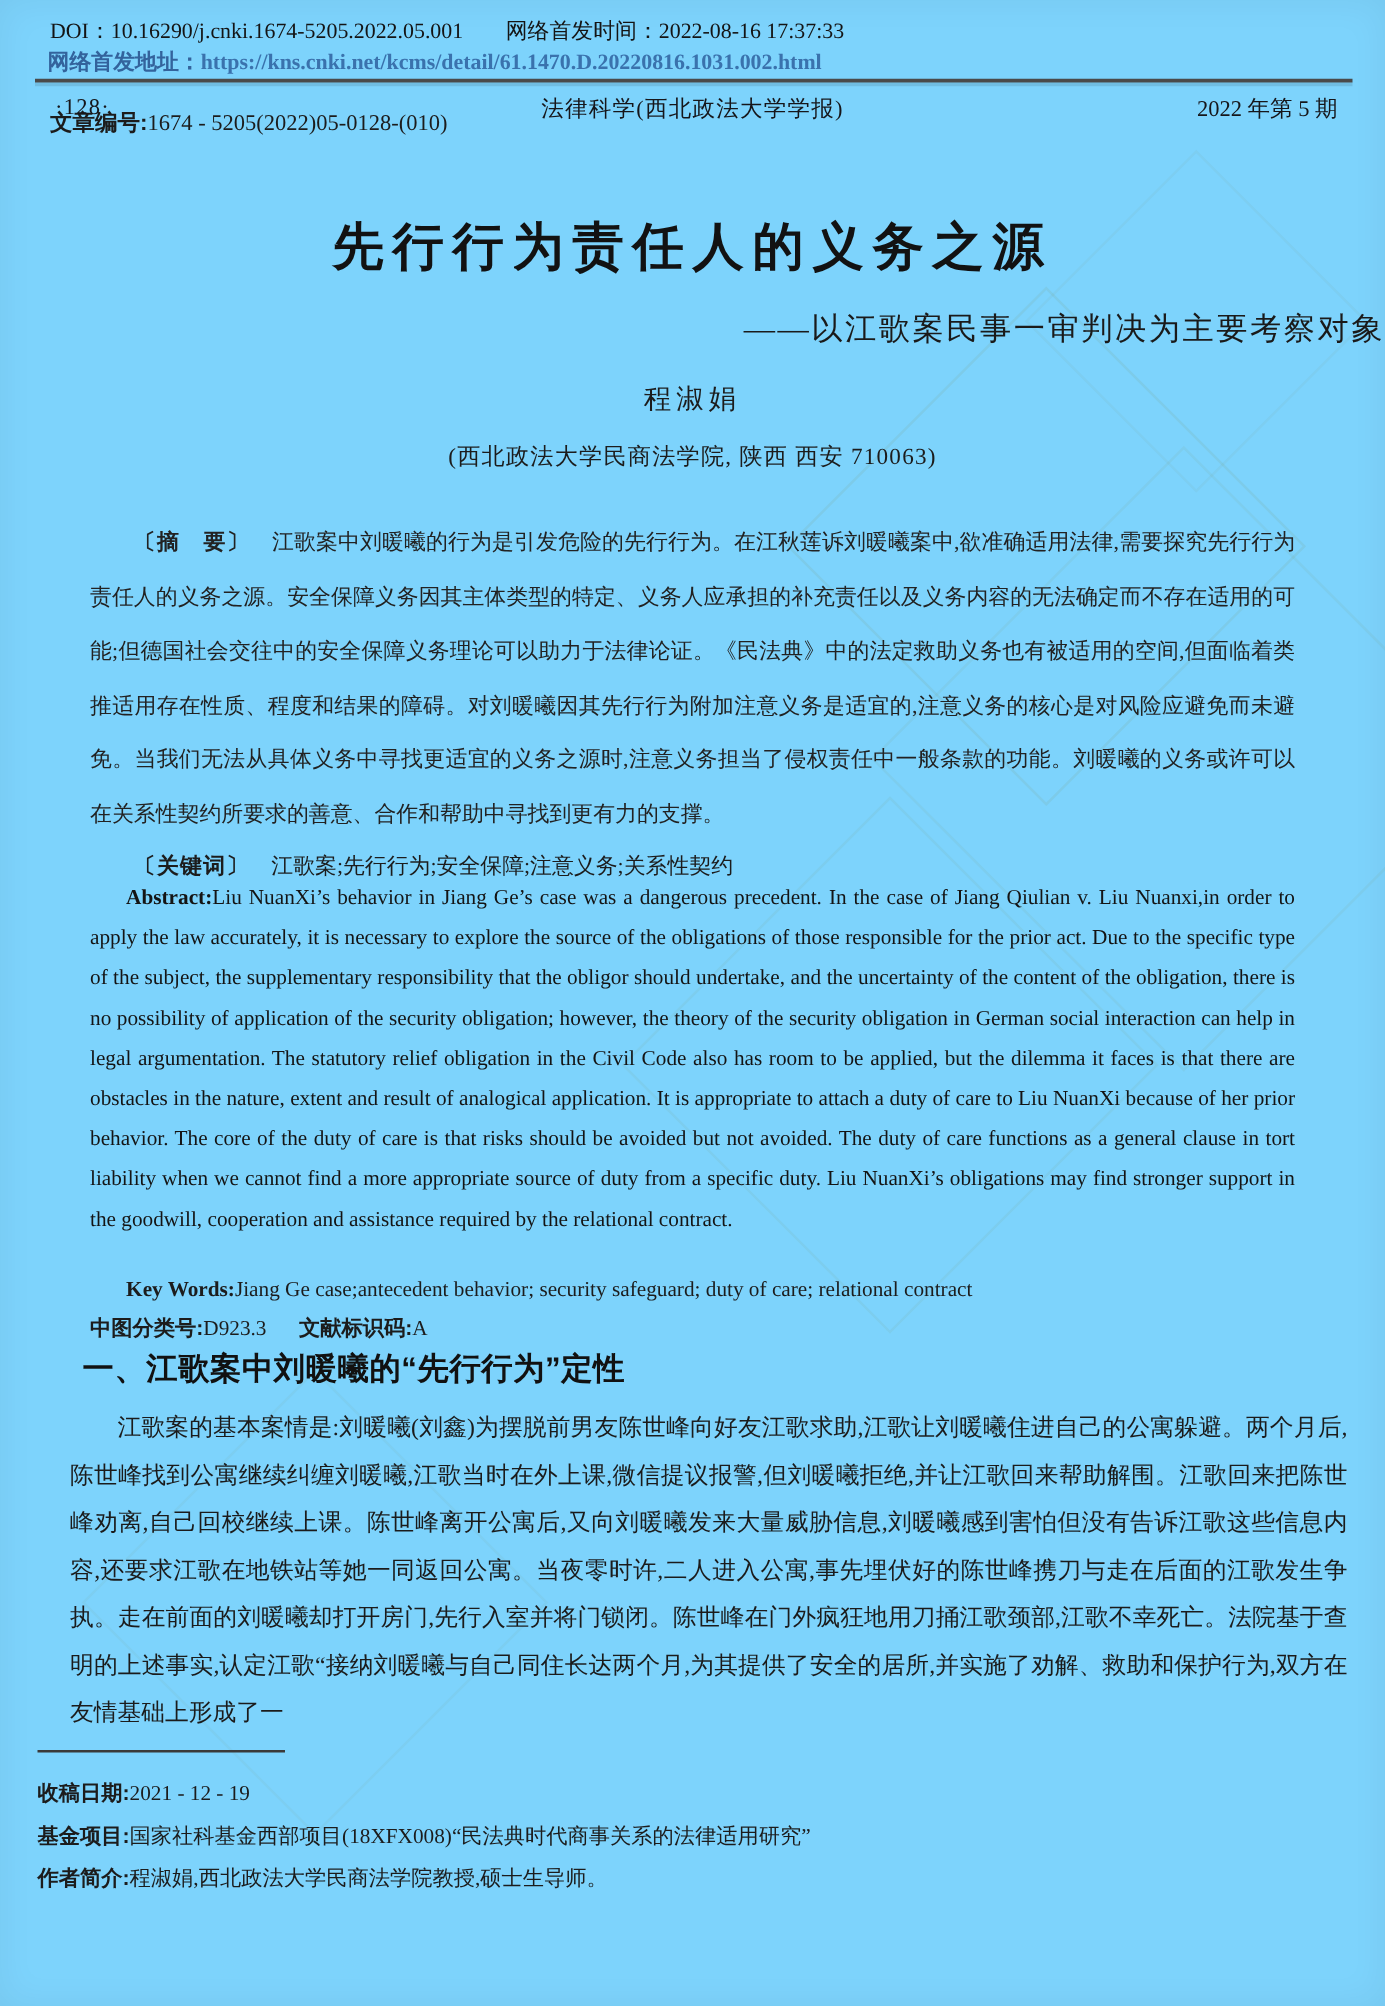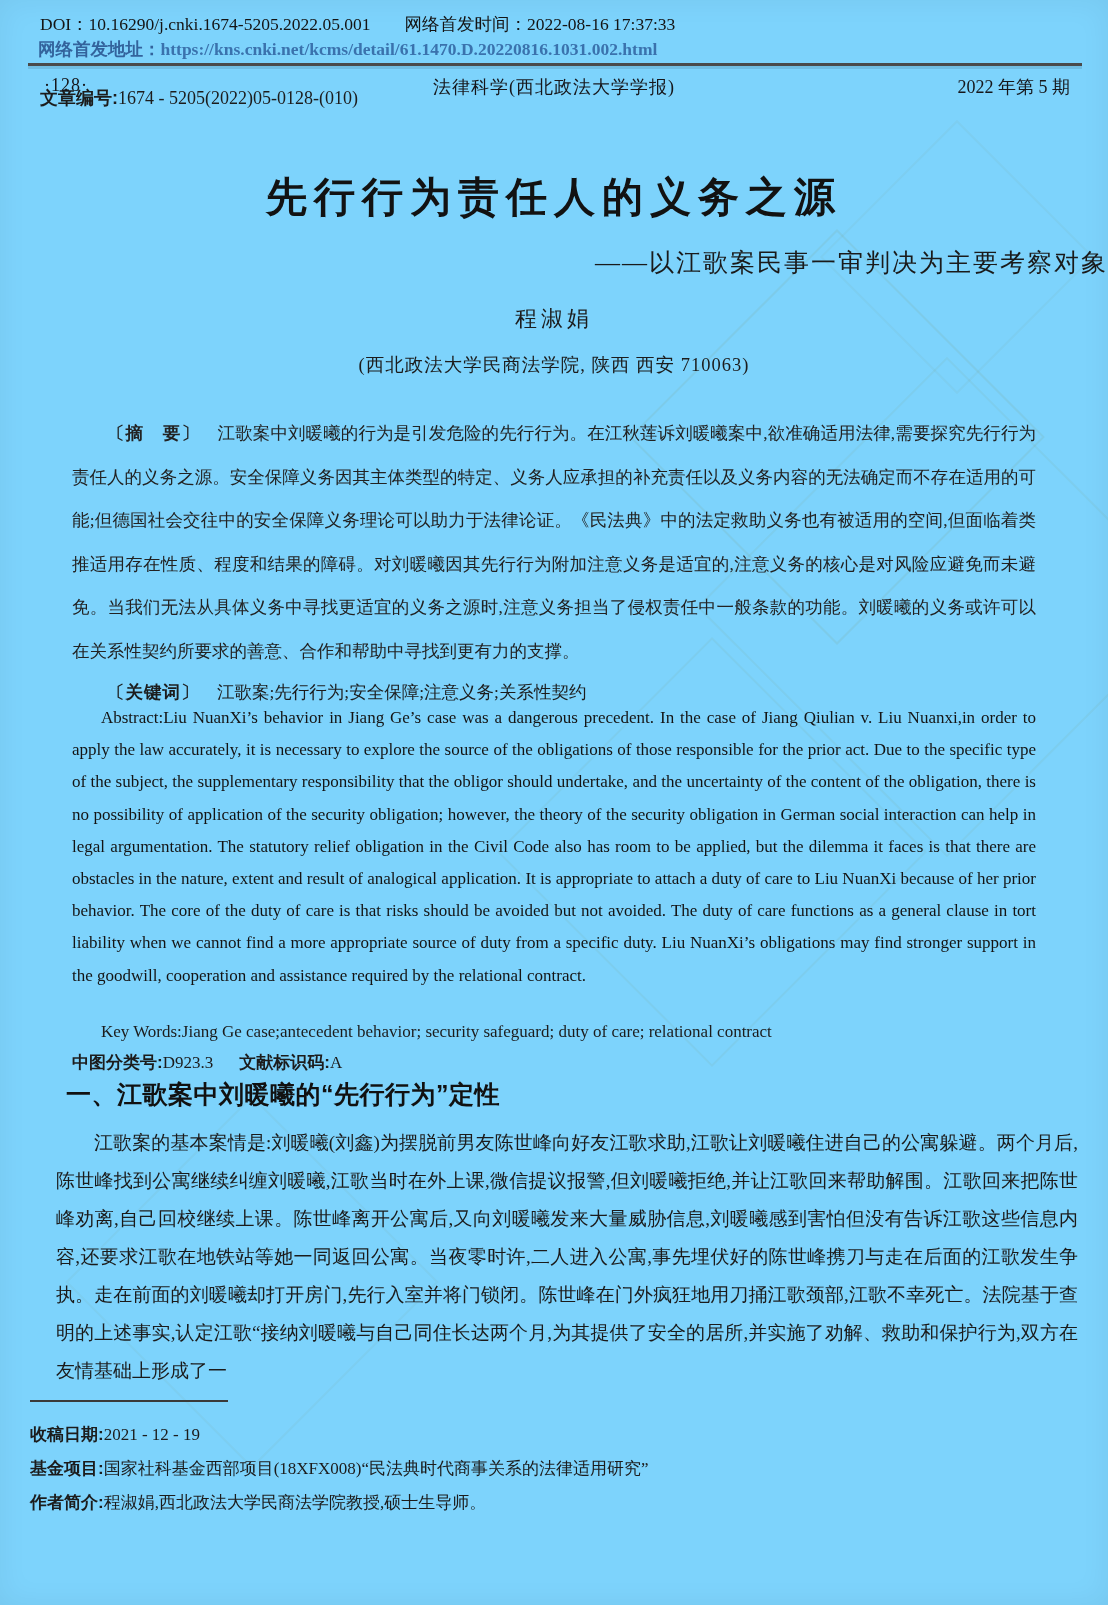--- a/index.html
+++ b/index.html
@@ -32,21 +32,21 @@
   .article-no b{font-family:"Liberation Sans","DejaVu Sans",sans-serif;font-weight:700;}
   .title{position:absolute;top:148px;left:0;width:100%;text-align:center;font-size:41px;font-weight:700;letter-spacing:7px;color:#121212;margin-top:22px;}
   .subtitle{position:absolute;top:246px;left:0;width:100%;text-align:right;font-size:25px;letter-spacing:2px;color:#1a1a1a;}
   .author{position:absolute;top:304px;left:0;width:100%;text-align:center;font-size:22px;letter-spacing:4px;}
   .affiliation{position:absolute;top:352px;left:0;width:100%;text-align:center;font-size:18.5px;letter-spacing:1px;}
   
   .abs-cn{position:absolute;top:412px;left:72px;right:72px;font-size:17.5px;line-height:43.5px;text-align:justify;text-indent:2em;color:#222;}
   .abs-cn b,.kw-cn b{font-family:"Liberation Sans","DejaVu Sans",sans-serif;font-weight:700;letter-spacing:1px;}
   .kw-cn{position:absolute;top:680px;left:72px;right:72px;font-size:17.5px;text-indent:2em;}
   .abs-en{position:absolute;top:702px;left:72px;right:72px;font-size:17px;line-height:32.2px;text-align:justify;text-indent:1.7em;color:#141414;}
-  .abs-en b,.kw-en b{font-weight:400;}
+  .abs-en b,.kw-en b{font-weight:700;}
   .kw-en{position:absolute;top:1022px;left:72px;right:72px;font-size:17px;text-indent:1.7em;}
   .clc{position:absolute;top:1051px;left:72px;font-size:17px;}
   .clc b{font-family:"Liberation Sans","DejaVu Sans",sans-serif;font-weight:700;}
   .clc .sp{display:inline-block;width:26px;}
   
   .sec-heading{position:absolute;top:1078px;left:66px;font-size:25px;font-weight:700;font-family:"Liberation Sans","DejaVu Sans",sans-serif;color:#111;letter-spacing:0.5px;}
   .body-para{position:absolute;top:1124px;left:30px;right:30px;font-size:19px;line-height:38px;text-align:justify;text-indent:2em;color:#1b1b1b;margin-left:26px;}
   
   .fn-rule{position:absolute;top:1400px;left:30px;width:198px;height:2px;background:#3a3a3a;}
   .footnotes{position:absolute;top:1418px;left:30px;right:40px;font-size:17px;line-height:34px;}

